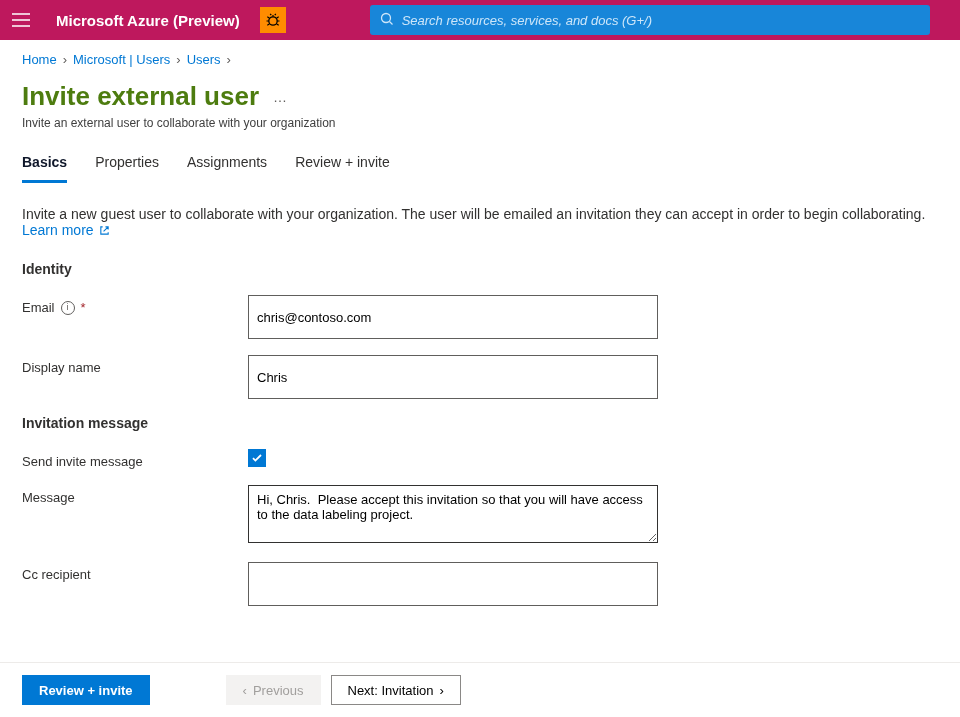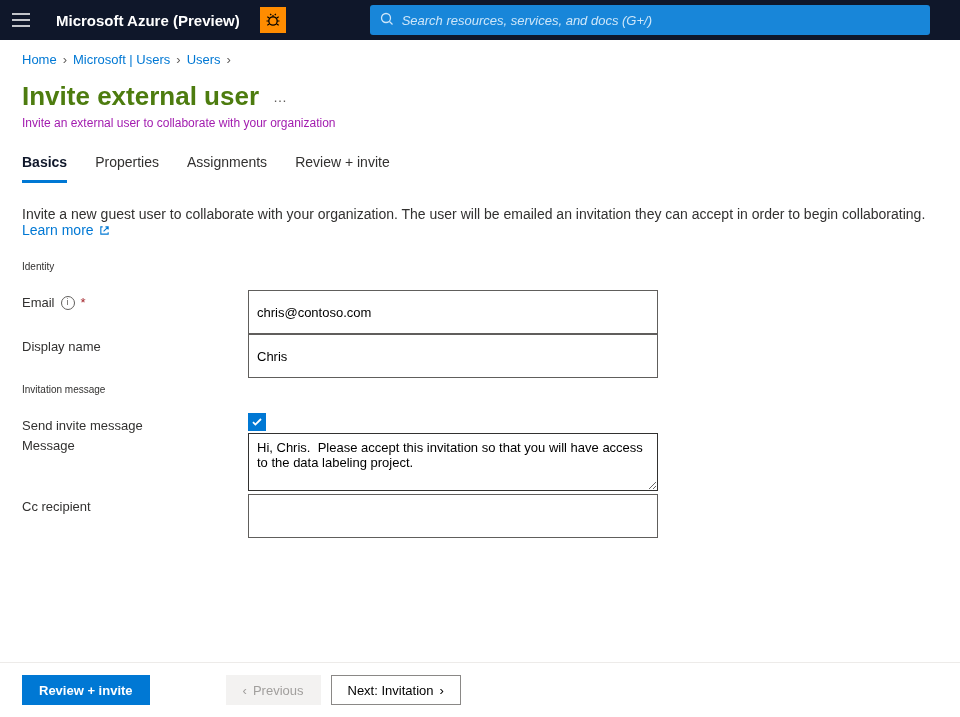--- a/index.html
+++ b/index.html
@@ -9,21 +9,21 @@
     color: #323130;
     background: #fff;
     width: 960px;
     height: 717px;
     overflow: hidden;
     display: flex;
     flex-direction: column;
   }
   
   .topbar {
-    background: #0f172a;
+    background: #be185d;
     height: 40px;
     display: flex;
     align-items: center;
     padding: 0 10px;
     gap: 14px;
     color: #fff;
   }
   .hamburger { width: 22px; height: 22px; display:flex; align-items:center; justify-content:center; cursor:pointer; }
   .brand { font-size: 15px; font-weight: 600; margin-left: 10px; }
   .bug-badge {
@@ -65,21 +65,21 @@
     text-align: center;
   }
   .breadcrumb .sep { color: #605e5c; }
   .breadcrumb a { color: #0078d4; text-decoration: none; cursor:pointer; }
 
   
   .page-hdr { padding: 8px 22px 6px; }
   .page-title-row { display:flex; align-items:center; gap:14px; }
   .page-title { font-size: 26px; font-weight: 700; color: #4d7c0f; }
   .ellipsis { color:#605e5c; font-size:14px; letter-spacing:1px; cursor:pointer; }
-  .page-subtitle { font-size: 12px; color: #a21caf; margin-top: 4px; }
+  .page-subtitle { font-size: 12px; color: #404040; margin-top: 4px; }
 
   
   .tabs {
     display:flex;
     gap: 28px;
     padding: 18px 22px 0;
     border-bottom: 1px solid transparent;
   }
   .tab {
     font-size: 14px;
@@ -92,23 +92,23 @@
     border-bottom: 3px solid #0078d4;
     color: #0f172a;
   }
 
   
   .content { padding: 22px 22px 10px; flex:1; overflow:auto; }
   .desc { font-size: 14px; color:#323130; margin-bottom: 22px; }
   .desc a { color:#0078d4; text-decoration:none; }
   .extlink-icon { display:inline-block; vertical-align:-1px; margin-left:2px;}
 
-  .section-title { font-size: 10px; font-weight: 400; margin: 6px 0 18px; }
-
-  .form-row { display:flex; align-items:flex-start; }
+  .section-title { font-size: 14px; font-weight: 700; margin: 6px 0 18px; }
+
+  .form-row { display:flex; align-items:flex-start; margin-bottom: 16px; }
   .form-label { width: 226px; font-size: 13px; color:#323130; display:flex; align-items:center; gap:6px; padding-top:5px;}
   .req { color:#a4262c; }
   .info-icon { width:14px; height:14px; border:1px solid #605e5c; border-radius:50%; display:inline-flex; align-items:center; justify-content:center; font-size:9px; color:#605e5c; line-height:1;}
   .form-ctrl { flex: 0 0 410px; }
   .txt {
     width: 100%;
     height: 44px;
     border: 1px solid #605e5c;
     padding: 4px 8px;
     font-size: 13px;

